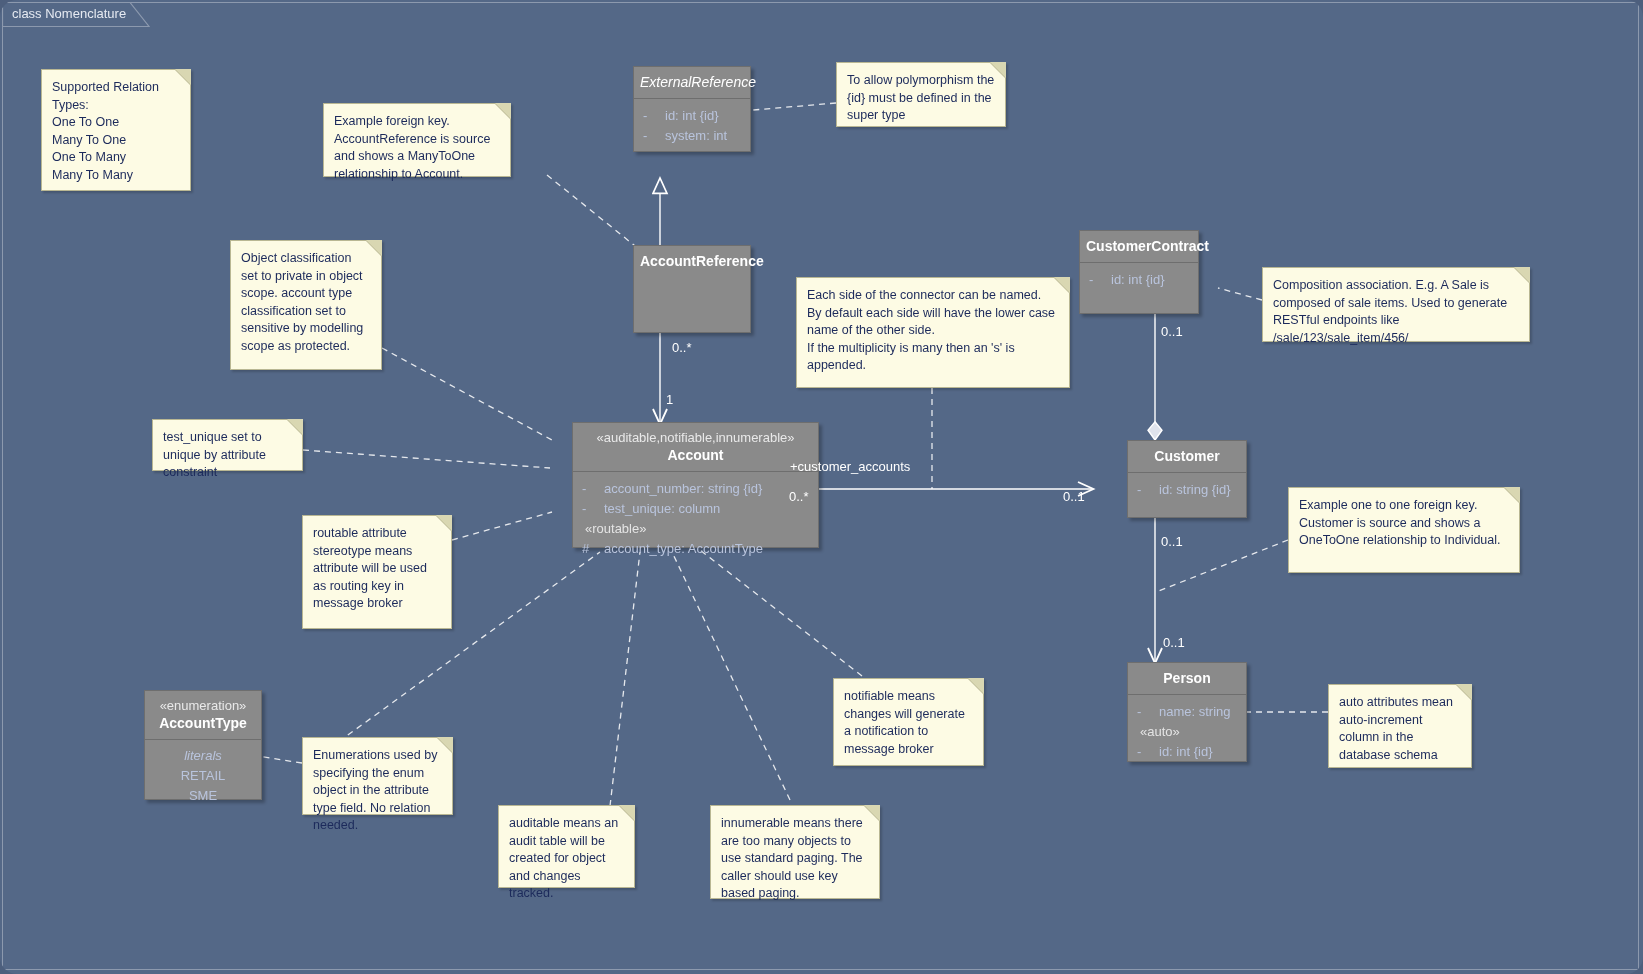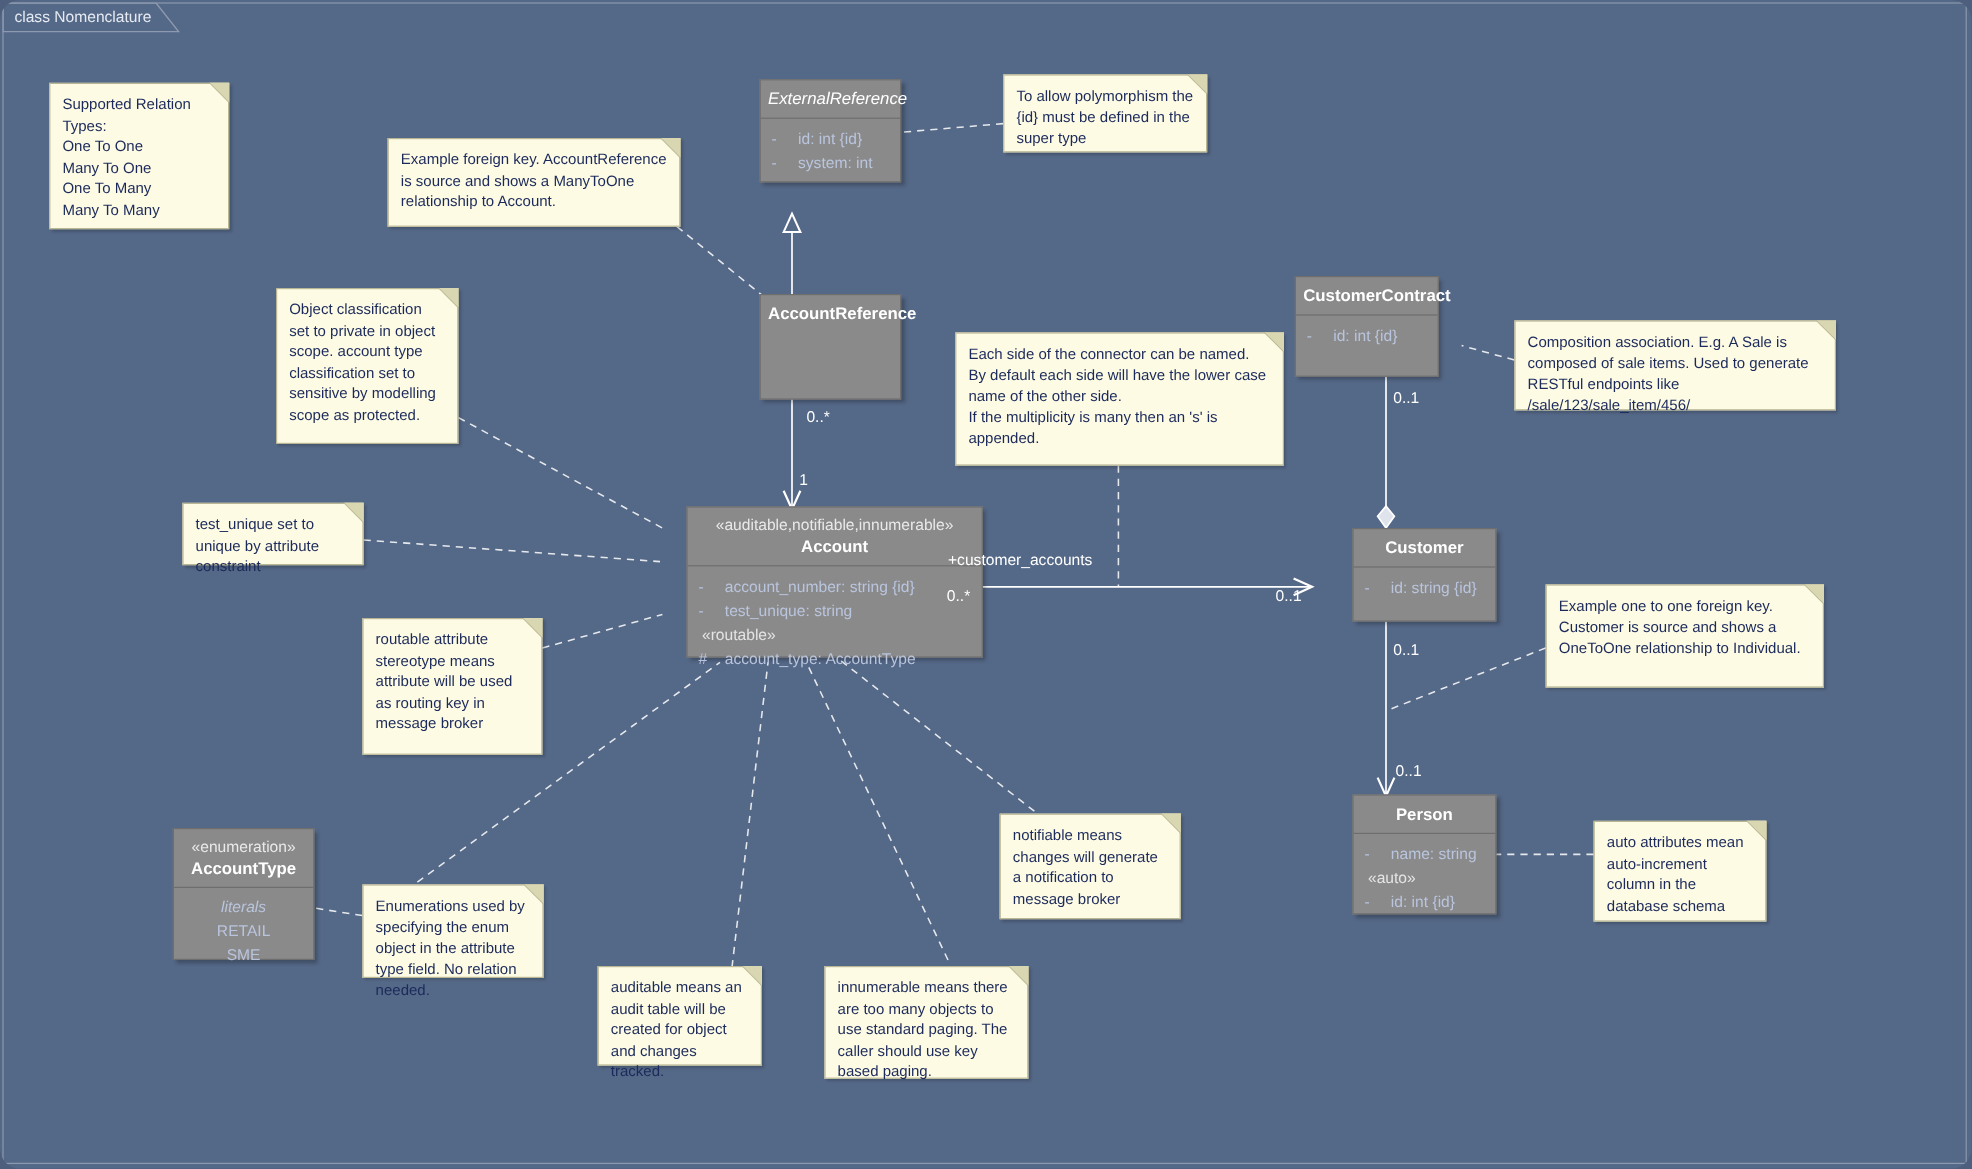--- a/index.html
+++ b/index.html
@@ -240,21 +240,21 @@
     </div>
   </div>
 
   <div class="uml" style="left:540px; top:422px; width:247px; height:126px;">
     <div class="hdr">
       <div class="stereo">«auditable,notifiable,innumerable»</div>
       <div class="cname">Account</div>
     </div>
     <div class="body">
       <div class="attr"><span class="vis">-</span><span>account_number: string {id}</span></div>
-      <div class="attr"><span class="vis">-</span><span>test_unique: string</span></div>
+      <div class="attr"><span class="vis">-</span><span>test_unique: column</span></div>
       <div class="attr"><span class="ster">«routable»</span></div>
       <div class="attr"><span class="vis">#</span><span>account_type: AccountType</span></div>
     </div>
   </div>
 
   <div class="uml" style="left:1047px; top:230px; width:120px; height:84px;">
     <div class="hdr">
       <div class="cname">CustomerContract</div>
     </div>
     <div class="body">
@@ -298,21 +298,21 @@
     <span class="fold2"></span>
     <span class="fold"></span>
     <b class="line">Supported Relation</b>
     <b class="line">Types:</b>
     <span class="line">One To One</span>
     <span class="line">Many To One</span>
     <span class="line">One To Many</span>
     <span class="line">Many To Many</span>
   </div>
 
-  <div class="note" style="left:323px; top:103px; width:244px; height:74px;margin-top:12px;">
+  <div class="note" style="left:323px; top:103px; width:188px; height:74px;">
     <span class="fold2"></span>
     <span class="fold"></span>
     <span class="line">Example foreign key. AccountReference is source and shows a ManyToOne relationship to Account.</span>
   </div>
 
   <div class="note" style="left:836px; top:62px; width:170px; height:65px;">
     <span class="fold2"></span>
     <span class="fold"></span>
     <span class="line">To allow polymorphism the {id} must be defined in the super type</span>
   </div>
@@ -372,21 +372,21 @@
     <span class="fold"></span>
     <span class="line">Enumerations used by specifying the enum object in the attribute type field. No relation needed.</span>
   </div>
 
   <div class="note" style="left:498px; top:805px; width:137px; height:83px;">
     <span class="fold2"></span>
     <span class="fold"></span>
     <span class="line">auditable means an audit table will be created for object and changes tracked.</span>
   </div>
 
-  <div class="note" style="left:687px; top:805px; width:170px; height:94px;">
+  <div class="note" style="left:710px; top:805px; width:170px; height:94px;">
     <span class="fold2"></span>
     <span class="fold"></span>
     <span class="line">innumerable means there are too many objects to use standard paging. The caller should use key based paging.</span>
   </div>
 
   <div class="elabel" style="left:672px; top:340px;">0..*</div>
   <div class="elabel" style="left:666px; top:392px;">1</div>
   <div class="elabel" style="left:790px; top:459px;">+customer_accounts</div>
   <div class="elabel" style="left:789px; top:489px;">0..*</div>
   <div class="elabel" style="left:1063px; top:489px;">0..1</div>

